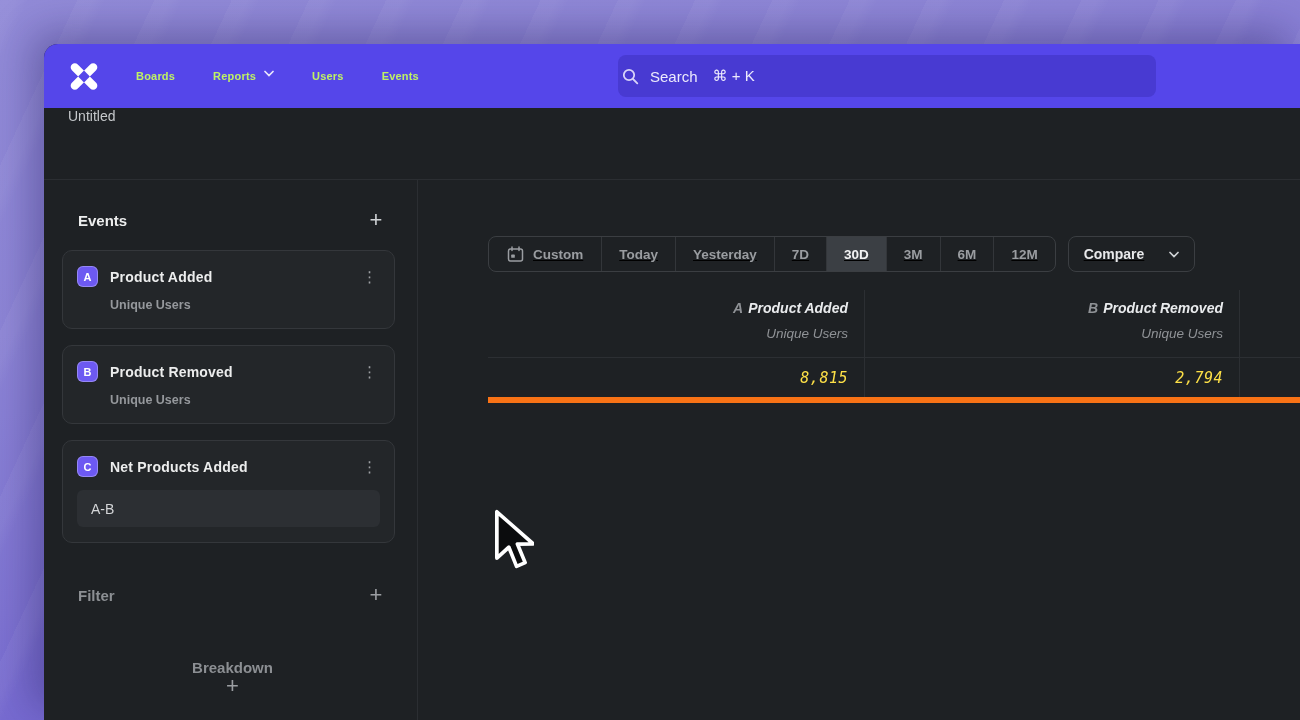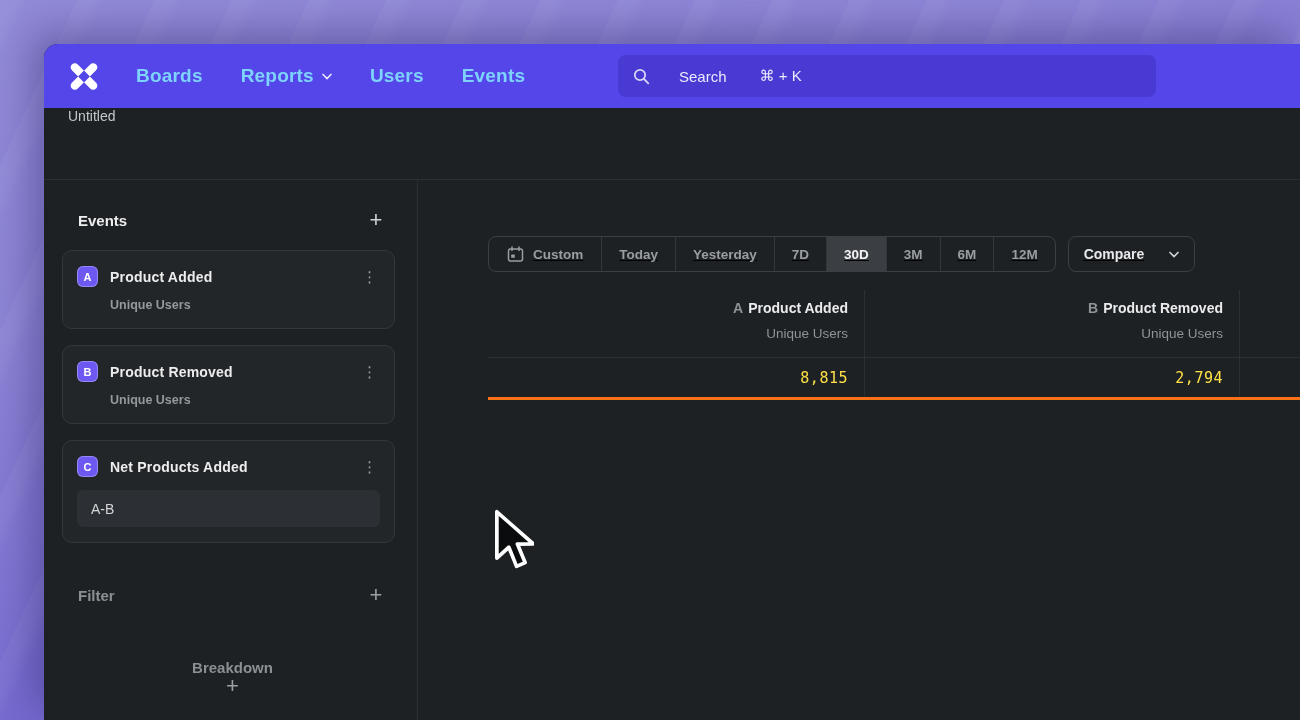--- a/index.html
+++ b/index.html
@@ -21,27 +21,27 @@
     box-shadow:-12px -12px 40px rgba(25,18,80,0.35);
   }
   
   .nav {
     height:64px; flex:0 0 64px; background:#5546ea;
     display:flex; align-items:center; padding:0 24px;
   }
   .logo { width:32px; height:28px; display:flex; align-items:center; justify-content:center; }
   .nav-items { display:flex; gap:38px; margin-left:36px; align-items:center; }
   .nav-item {
-    color:#7dd3fc; font-size:19px; font-weight:600; letter-spacing:.2px;
-    display:flex; align-items:center; gap:8px; cursor:pointer;
+    color:#bef264; font-size:11px; font-weight:600; letter-spacing:.2px;
+    display:flex; align-items:flex-start; gap:8px; cursor:pointer;
   }
   .searchbar {
     margin-left:auto; margin-right:120px; width:538px; height:42px;
     background:#483ad2; border-radius:8px; display:flex; align-items:center;
-    padding:0 15px; gap:29px;
+    padding:0 4px; gap:11px;
   }
   .search-text { color:#eceafc; font-size:15px; }
   .search-shortcut { color:#eceafc; font-size:15px; margin-left:4px; }
   
   .titlebar {
     height:72px; flex:0 0 72px; display:flex; padding:0 24px;
     border-bottom:1px solid #2b2e32; color:#c5c8cb; font-size:14px;
   }
   
   .content { flex:1; display:flex; min-height:0; }
@@ -98,21 +98,21 @@
     border-left:1px solid #33363a; cursor:pointer; white-space:nowrap;
   }
   .seg:first-child { border-left:none; padding:0 18px; }
   .seg.selected { background:#3b3f44; color:#f2f3f4; font-weight:700; }
   .compare-btn {
     margin-left:12px; height:36px; border:1px solid #3b3e42; border-radius:8px;
     display:flex; align-items:center; gap:25px; padding:0 15px;
     color:#e8e9eb; font-size:14px; font-weight:600; cursor:pointer;
   }
   
-  .rtable { display:flex; margin-top:18px; border-bottom:3px solid #f97316; }
+  .rtable { display:flex; margin-top:18px; border-bottom:6px solid #f97316;font-style:italic; }
   .rcol { display:flex; flex-direction:column; }
   .rcol-a { width:377px; border-right:1px solid #2c2f33; }
   .rcol-b { width:375px; border-right:1px solid #2c2f33; }
   .rcol-c { flex:1; }
   .rhead {
     height:67px; padding:8px 16px 0; display:flex; flex-direction:column; align-items:flex-end;
   }
   .rhead .name { color:#e9ebed; font-size:14px; font-weight:700; line-height:21px; }
   .rhead .name .prefix { color:#8f9296; font-weight:600; margin-right:5px; }
   .rhead .measure { margin-top:6px; color:#8f9296; font-size:13.5px; line-height:18px; }

